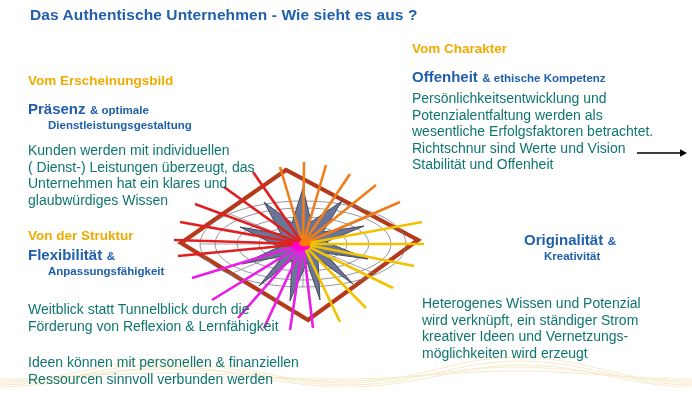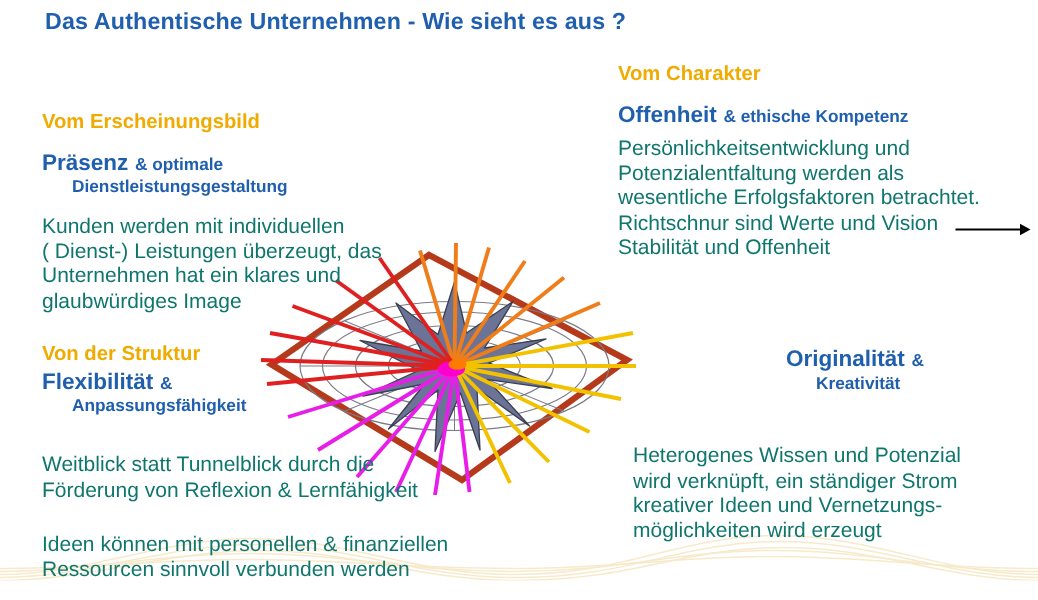--- a/index.html
+++ b/index.html
@@ -145,21 +145,21 @@
     <div class="kicker">Vom Erscheinungsbild</div>
     <div style="margin-top:12px;">
       <span class="head-big">Präsenz</span>
       <span class="head-small">&amp; optimale</span>
     </div>
     <div class="head-line2">Dienstleistungsgestaltung</div>
     <div class="body" style="margin-top:11px;">
       <div>Kunden werden mit individuellen</div>
       <div>( Dienst-) Leistungen überzeugt, das</div>
       <div>Unternehmen hat ein klares und</div>
-      <div>glaubwürdiges Image</div>
+      <div>glaubwürdiges Wissen</div>
     </div>
   </div>
 
   <div class="abs" style="left:412px;top:41px;">
     <div class="kicker">Vom Charakter</div>
     <div style="margin-top:12px;">
       <span class="head-big">Offenheit</span>
       <span class="head-small">&amp; ethische Kompetenz</span>
     </div>
     <div class="body" style="margin-top:4px;">

